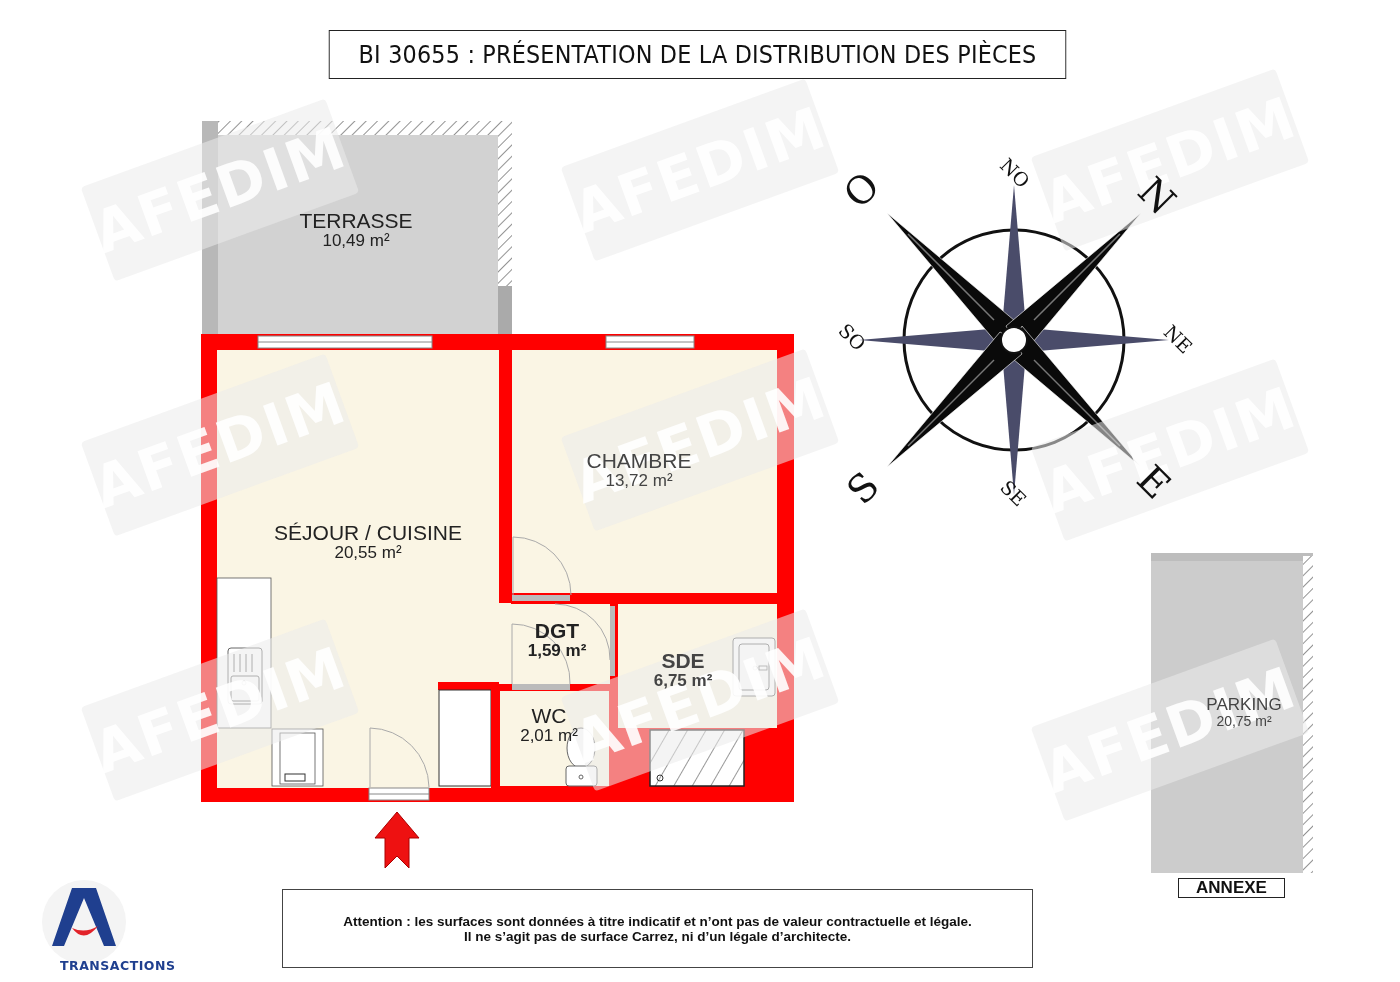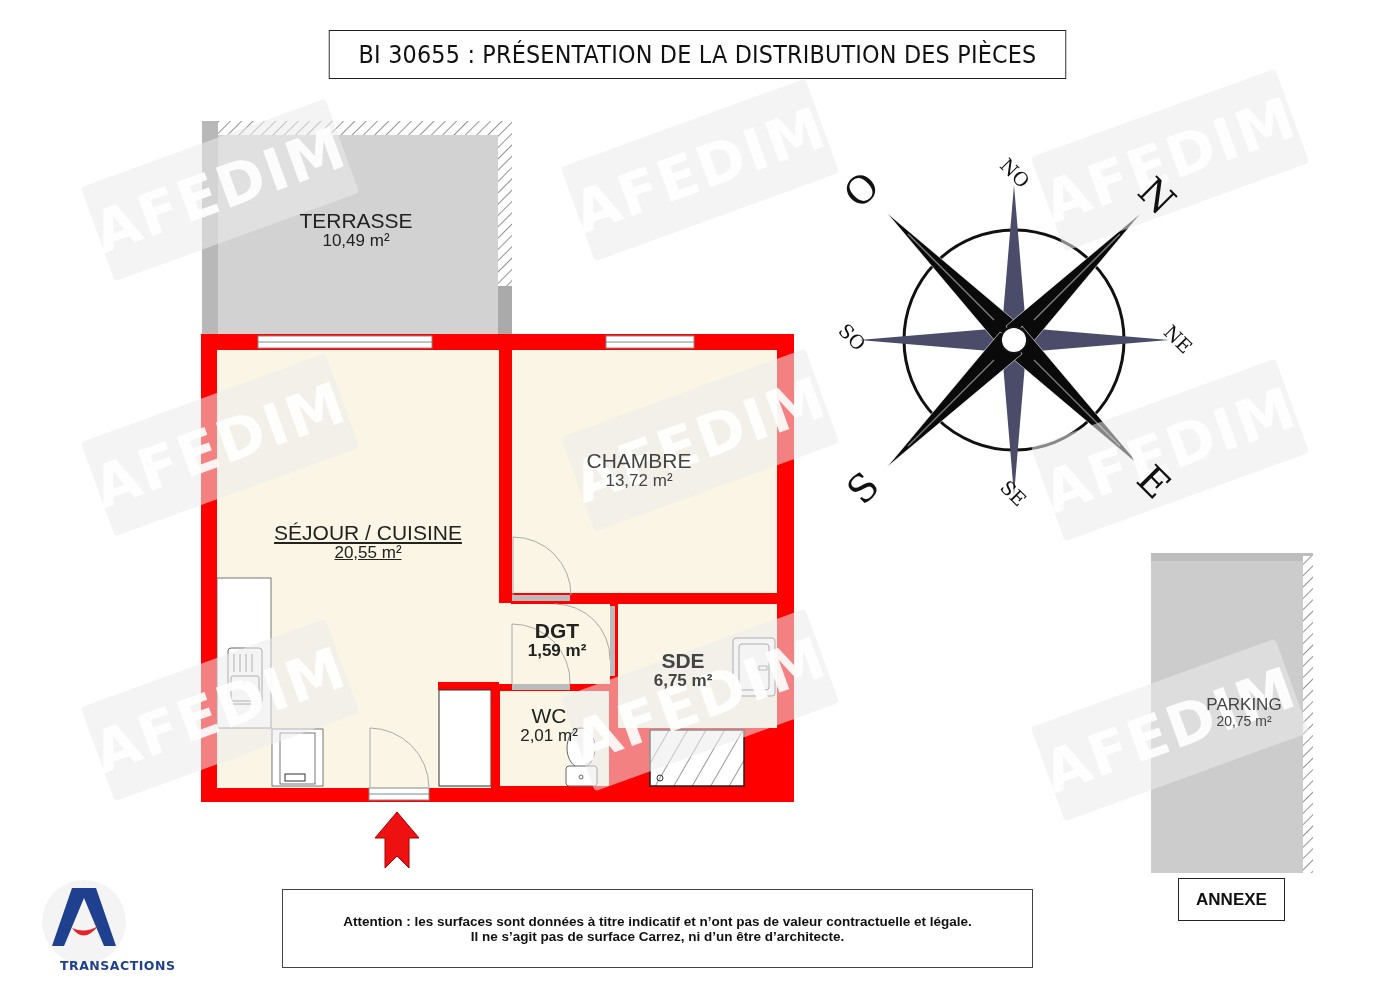--- a/index.html
+++ b/index.html
@@ -11,21 +11,21 @@
   .room-label { position:absolute; text-align:center; color:#222; line-height:1.05; }
   .room-label .name { font-size:21px; display:block; }
   .room-label .area { font-size:17px; display:block; }
   .gray-label { color:#444; }
   .wm { position:absolute; background:rgba(235,235,235,0.55); border-radius:4px; transform:rotate(-20deg);
     color:rgba(255,255,255,0.9); font-family:"DejaVu Sans", sans-serif; font-weight:bold; font-size:58px;
     display:flex; align-items:center; justify-content:center; letter-spacing:2px; pointer-events:none; }
   .notice { left:282px; top:889px; width:751px; height:79px; border:1.5px solid #444; box-sizing:border-box;
     display:flex; flex-direction:column; align-items:center; justify-content:center; 
     font-family:"Liberation Sans", sans-serif; font-weight:bold; font-size:13.5px; color:#111; }
-  .annexe-box { left:1178px; top:878px; width:107px; height:43px; border:1.5px solid #222; box-sizing:border-box;
+  .annexe-box { left:1178px; top:878px; width:107px; height:20px; border:1.5px solid #222; box-sizing:border-box;
     display:flex; align-items:center; justify-content:center; font-weight:bold; font-size:17px; color:#111; }
   .logo-text { left:28px; top:958px; font-family:"DejaVu Sans", sans-serif; font-weight:bold; font-size:12.5px; color:#1f3f8f; letter-spacing:0.5px;margin-left:32px; }
   .compass-letter { position:absolute; font-family:"DejaVu Serif", serif; color:#111; }
 </style>
 </head>
 <body>
 
 <div class="abs title-box">BI 30655 : PRÉSENTATION DE LA DISTRIBUTION DES PIÈCES</div>
 
 <svg class="abs" style="left:0;top:0" width="1400" height="982">
@@ -186,21 +186,21 @@
 <div class="wm" style="left:570px;top:390px;width:260px;height:100px;">AFEDIM</div>
 <div class="wm" style="left:1040px;top:400px;width:260px;height:100px;">AFEDIM</div>
 <div class="wm" style="left:90px;top:660px;width:260px;height:100px;">AFEDIM</div>
 <div class="wm" style="left:570px;top:650px;width:260px;height:100px;">AFEDIM</div>
 <div class="wm" style="left:1040px;top:680px;width:260px;height:100px;">AFEDIM</div>
 
 <div class="room-label" style="left:256px;top:210px;width:200px;">
   <span class="name">TERRASSE</span>
   <span class="area">10,49 m²</span>
 </div>
-<div class="room-label" style="left:248px;top:522px;width:240px;text-decoration:underline;">
+<div class="room-label" style="left:248px;top:522px;width:240px;">
   <span class="name">SÉJOUR / CUISINE</span>
   <span class="area">20,55 m²</span>
 </div>
 <div class="room-label gray-label" style="left:559px;top:450px;width:160px;">
   <span class="name">CHAMBRE</span>
   <span class="area">13,72 m²</span>
 </div>
 <div class="room-label" style="left:512px;top:620px;width:90px;font-weight:bold;">
   <span class="name">DGT</span>
   <span class="area">1,59 m²</span>
@@ -224,16 +224,16 @@
 <div class="compass-letter" style="left:1163px;top:328px;font-size:19px;transform:rotate(45deg);">NE</div>
 <div class="compass-letter" style="left:1140px;top:460px;font-size:38px;transform:rotate(45deg);">E</div>
 <div class="compass-letter" style="left:1000px;top:482px;font-size:19px;transform:rotate(45deg);">SE</div>
 <div class="compass-letter" style="left:850px;top:466px;font-size:38px;transform:rotate(-45deg);">S</div>
 <div class="compass-letter" style="left:838px;top:326px;font-size:19px;transform:rotate(45deg);">SO</div>
 
 <div class="abs annexe-box">ANNEXE</div>
 
 <div class="abs notice">
   <div>Attention : les surfaces sont données à titre indicatif et n’ont pas de valeur contractuelle et légale.</div>
-  <div>Il ne s’agit pas de surface Carrez, ni d’un être d’architecte.</div>
+  <div>Il ne s’agit pas de surface Carrez, ni d’un légale d’architecte.</div>
 </div>
 
 <div class="abs logo-text">TRANSACTIONS</div>
 
 </body></html>

